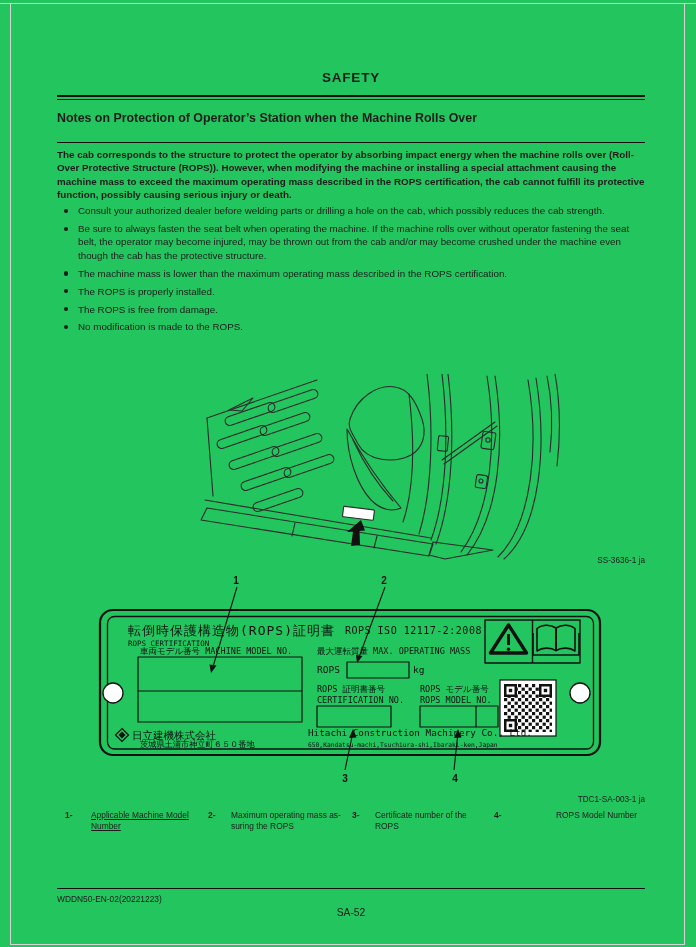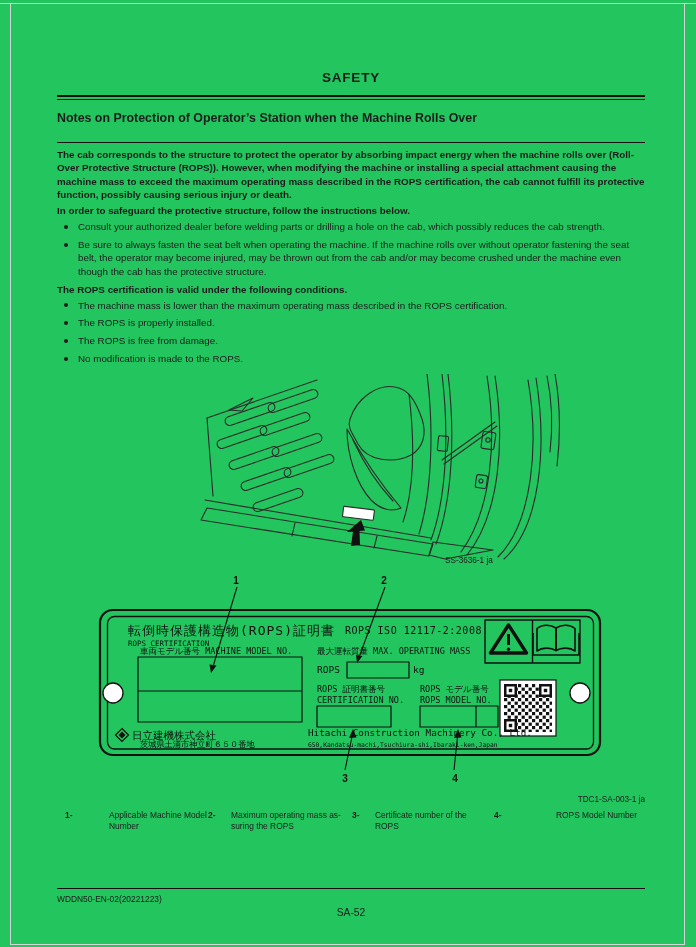--- a/index.html
+++ b/index.html
@@ -21,33 +21,33 @@
   .body-text { position:absolute; left:57px; top:148px; width:589px;
     font-size:9.8px; line-height:13.4px; }
   .body-text p { margin:0 0 2.5px 0;font-weight:bold; }
   ul.bullets { margin:2px 0 4px 0; padding:0; list-style:none; }
   ul.bullets li { position:relative; padding-left:21px; margin-bottom:4.5px; }
   ul.bullets li::before { content:""; position:absolute; left:7px; top:4.6px;
     width:4.2px; height:4.2px; border-radius:50%; background:#1c1c1c; }
 
   .cab-figure { position:absolute; left:195px; top:374px; }
   .caption { position:absolute; font-size:8.2px; color:#1c1c1c; }
-  .cap1 { left:445px; top:556px; width:200px; }
+  .cap1 { left:445px; top:556px; width:200px; text-align:right; }
   .cap2 { left:445px; top:795px; width:200px; text-align:right; }
 
   .plate-figure { position:absolute; left:95px; top:572px; }
   .plate-figure text { fill:#111; }
   .mono { font-family:"DejaVu Sans Mono", monospace; }
   .callout-num { font-family:"Liberation Sans", sans-serif; font-size:10px; font-weight:bold; }
 
   .legend { position:absolute; left:0; top:810px; width:696px; font-size:8.4px; line-height:10.6px; }
   .legend-item { position:absolute; top:0; }
   .legend-num { position:absolute; left:0; top:0; font-weight:bold; }
   .legend-text { display:block; }
-  .li1 { left:65px;  width:140px; } .li1 .legend-text { margin-left:44px; width:105px; }
+  .li1 { left:65px;  width:140px; } .li1 .legend-text { margin-left:26px; width:105px;text-decoration:underline; }
   .li2 { left:208px; width:145px; } .li2 .legend-text { margin-left:23px; width:113px; }
   .li3 { left:352px; width:135px; } .li3 .legend-text { margin-left:23px; width:100px; }
   .li4 { left:494px; width:150px; } .li4 .legend-text { margin-left:23px; width:120px;text-align:right; }
 
   .footer-rule { position:absolute; left:57px; top:888px; width:588px; border-top:1.2px solid #111; }
   .doc-code { position:absolute; left:57px; top:894px; font-size:8.4px; }
   .page-number { position:absolute; left:57px; top:893px; width:588px; text-align:center; font-size:10.3px;margin-top:14px; }
 </style>
 </head>
 <body>
@@ -57,26 +57,24 @@
   <div class="frame"></div>
 
   <div class="header-title">SAFETY</div>
   <div class="double-rule"></div>
 
   <h1 class="section-title">Notes on Protection of Operator’s Station when the Machine Rolls Over</h1>
   <div class="title-rule"></div>
 
   <div class="body-text">
     <p>The cab corresponds to the structure to protect the operator by absorbing impact energy when the machine rolls over (Roll-Over Protective Structure (ROPS)). However, when modifying the machine or installing a special attachment causing the machine mass to exceed the maximum operating mass described in the ROPS certification, the cab cannot fulfill its protective function, possibly causing serious injury or death.</p>
-    <p>In order to safeguard the protective structure, follow the instructions below.</p>
     <ul class="bullets">
       <li>Consult your authorized dealer before welding parts or drilling a hole on the cab, which possibly reduces the cab strength.</li>
       <li>Be sure to always fasten the seat belt when operating the machine. If the machine rolls over without operator fastening the seat belt, the operator may become injured, may be thrown out from the cab and/or may become crushed under the machine even though the cab has the protective structure.</li>
     </ul>
-    <p>The ROPS certification is valid under the following conditions.</p>
     <ul class="bullets">
       <li>The machine mass is lower than the maximum operating mass described in the ROPS certification.</li>
       <li>The ROPS is properly installed.</li>
       <li>The ROPS is free from damage.</li>
       <li>No modification is made to the ROPS.</li>
     </ul>
   </div>
 
   <svg class="cab-figure" width="370" height="188" viewBox="0 0 370 188">
     <g stroke="#2b2b2b" fill="none" stroke-width="1.1" stroke-linecap="round" stroke-linejoin="round">

